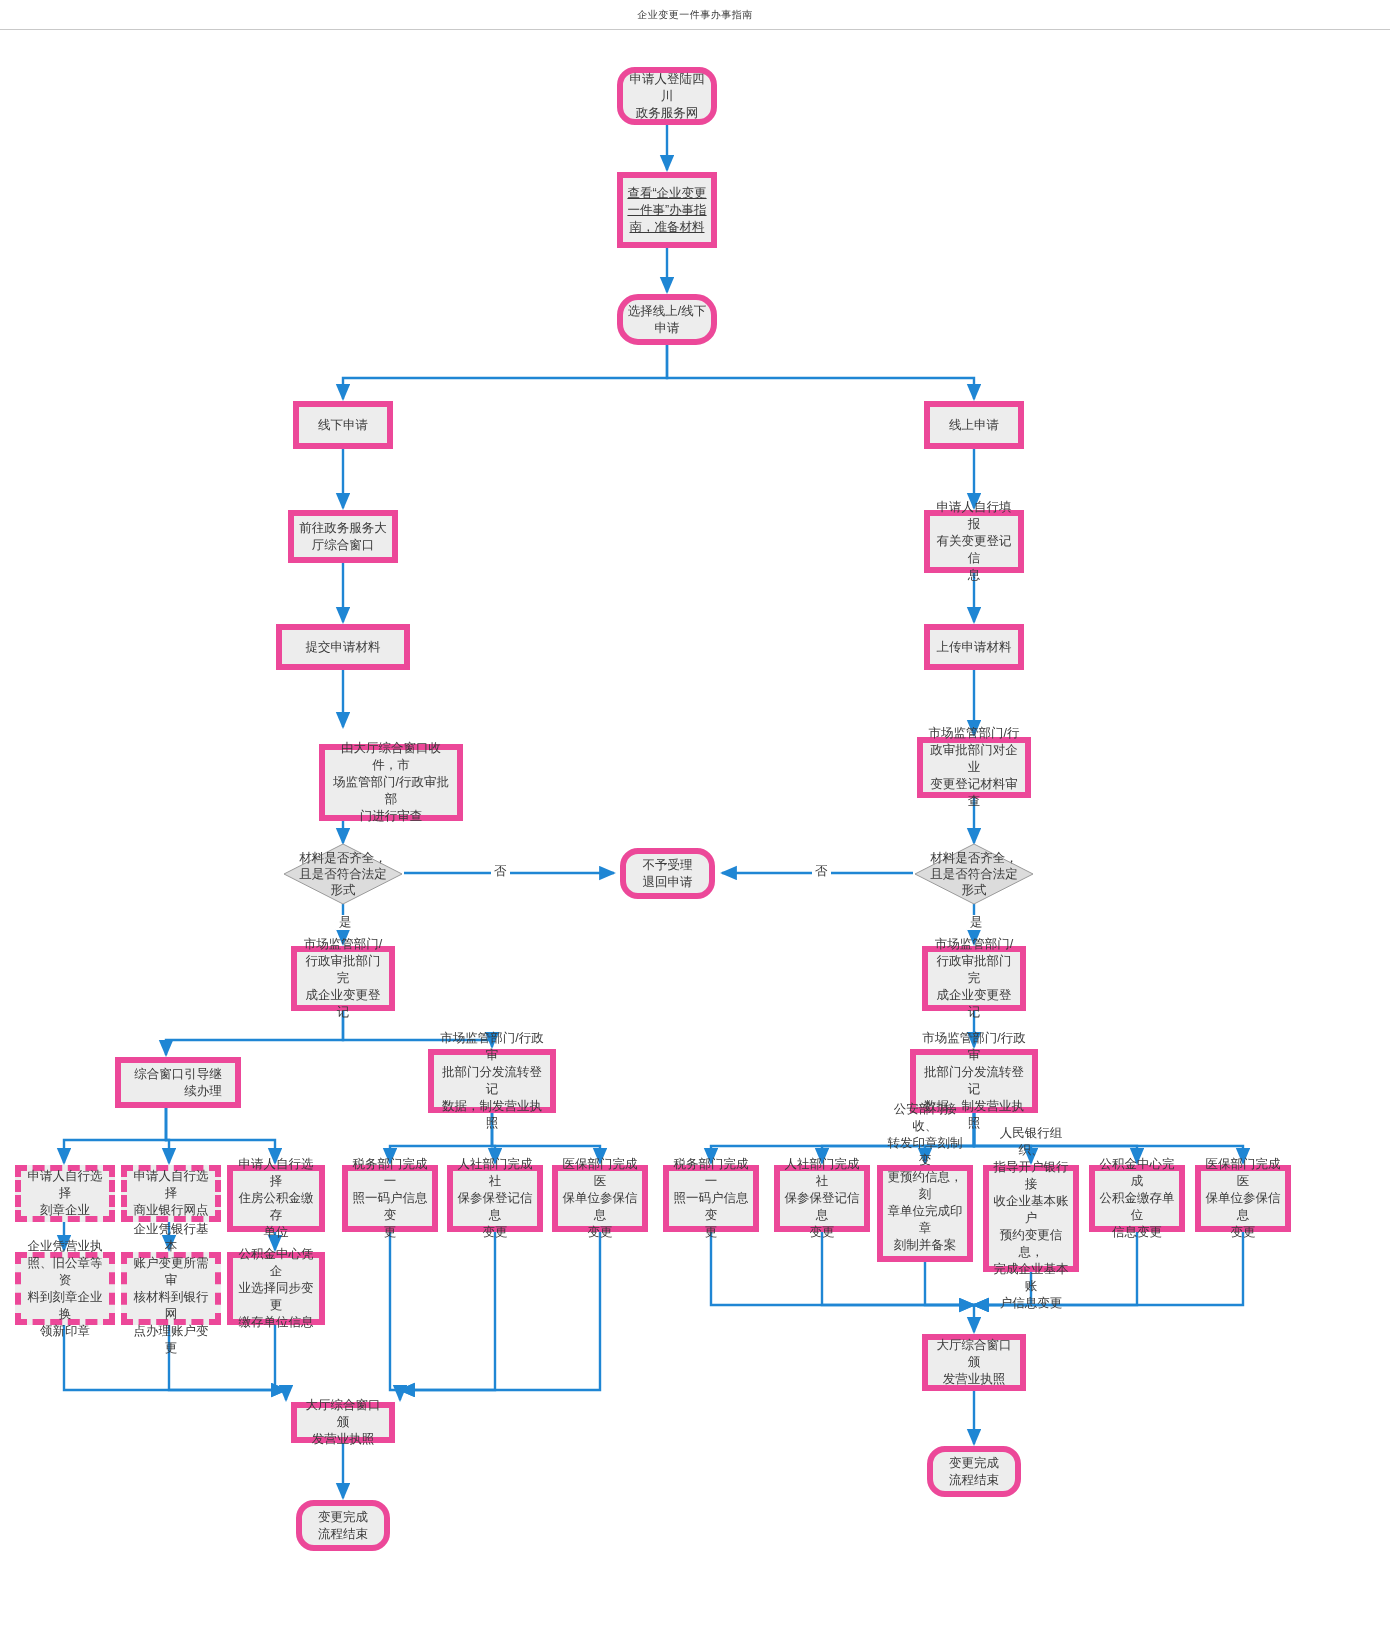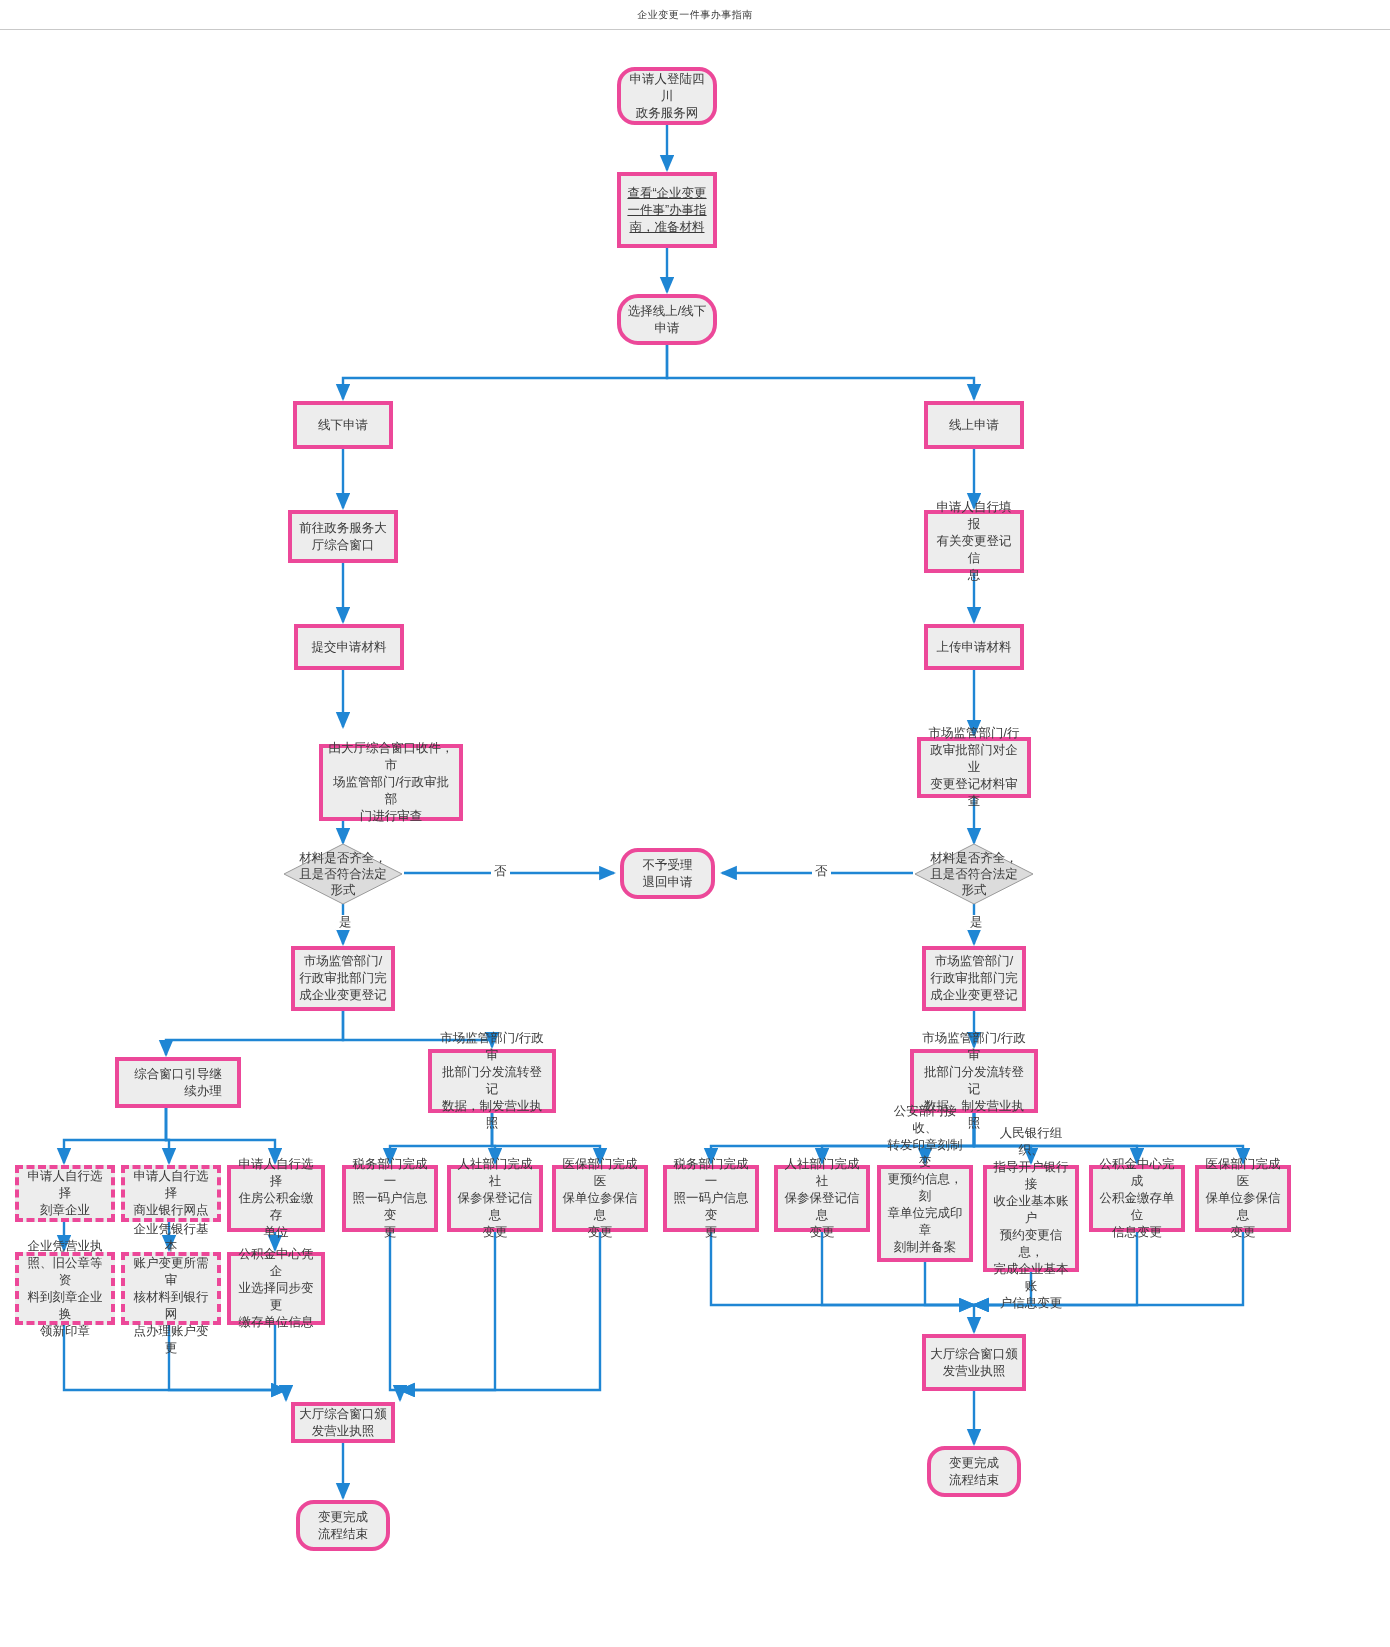--- a/index.html
+++ b/index.html
@@ -10,21 +10,21 @@
   #titlebar{position:absolute;left:0;top:0;width:1390px;height:30px;
             border-bottom:1px solid #c9c9c9;box-sizing:border-box;
             display:flex;align-items:center;justify-content:center;background:#fff;}
   #titlebar .t{font-size:10px;color:#3a3a3a;letter-spacing:.5px;}
 
   
   #edges{position:absolute;left:0;top:0;width:1390px;height:1647px;pointer-events:none;}
 
   
   .node{position:absolute;box-sizing:border-box;background:#ededed;
-        border:4px solid #ec4899;display:flex;align-items:center;justify-content:center;
+        border:6px solid #ec4899;display:flex;align-items:center;justify-content:center;
         text-align:center;font-size:12.5px;line-height:17px;color:#3a3a3a;padding:2px 4px;
         white-space:pre-line;}
   .node.term{border-radius:18px;}
   .node.dashed{border-style:dashed;}
   .node.diamond{background:transparent;border:none;}
   .diamond .dshape{position:absolute;left:0;top:0;width:100%;height:100%;}
   .diamond .dlabel{position:relative;z-index:2;width:130%;text-align:center;
                    font-size:12.5px;line-height:16px;color:#3a3a3a;}
 
   
@@ -141,21 +141,21 @@
     <span>前往政务服务大
 厅综合窗口</span>
   </div>
 
   <div class="node" style="left:924px;top:510px;width:100px;height:63px;">
     <span>申请人自行填报
 有关变更登记信
 息</span>
   </div>
 
-  <div class="node" style="left:294px;top:624px;width:110px;height:46px;">
+  <div class="node" style="left:276px;top:624px;width:134px;height:46px;">
     <span>提交申请材料</span>
   </div>
 
   <div class="node" style="left:924px;top:624px;width:100px;height:46px;">
     <span>上传申请材料</span>
   </div>
 
   <div class="node" style="left:271px;top:744px;width:144px;height:77px;margin-left:48px;">
     <span>由大厅综合窗口收件，市
 场监管部门/行政审批部

